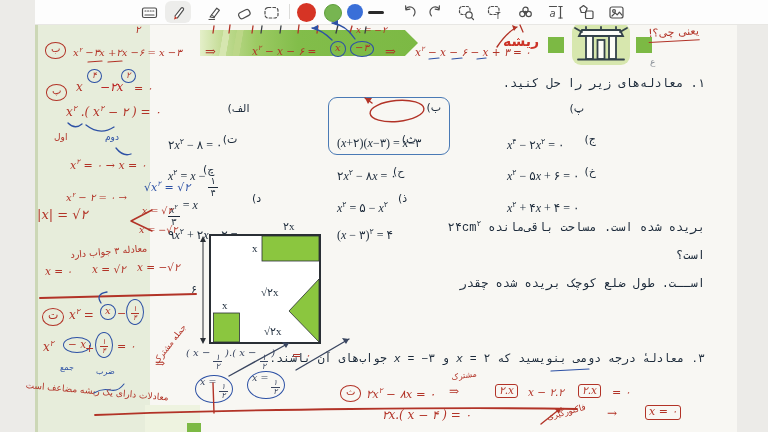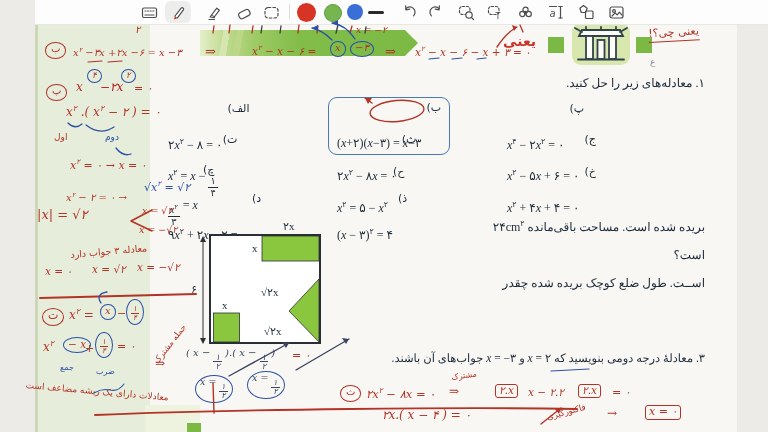--- a/index.html
+++ b/index.html
@@ -13,21 +13,21 @@
   .banner{position:absolute;left:165px;top:6px;width:218px;height:26px;
     background:linear-gradient(90deg,#e4efc9 0%,#c4dc96 10%,#9cca63 26%,#82bd4a 45%,#7cb944 100%);
     clip-path:polygon(0 0,94% 0,100% 50%,94% 100%,0 100%);}
   .banner-chev{position:absolute;left:10px;top:0;width:40px;height:26px;
     background:linear-gradient(100deg,transparent 30%,#d6e6b0 31%,#d6e6b0 45%,transparent 46%,transparent 60%,#bcd788 61%,#bcd788 75%,transparent 76%);}
   .exercise-title{position:absolute;left:468px;top:9px;color:var(--print_red,#cc3328);font-weight:bold;font-size:14px;direction:rtl;}
   .logo-box{position:absolute;left:537px;top:-1px;width:58px;height:42px;background:var(--logo_bg,#d7e7ae);border-radius:9px;}
   .logo-sq{position:absolute;width:16px;height:16px;background:var(--banner_green,#7cb944);top:13px;}
   .logo-sq.l{left:513px;} .logo-sq.r{left:601px;}
   
-  .fa-print{position:absolute;direction:rtl;color:var(--ink,#1c2a3a);font-family:Liberation Serif, serif;}
+  .fa-print{position:absolute;direction:rtl;color:var(--ink,#1c2a3a);font-family:Liberation Mono, monospace;}
   .q1-head{right:32px;top:52px;font-size:12px;}
   .q2-block{right:32px;top:186px;width:312px;font-size:12px;line-height:28px;text-align:right;}
   .q3-line{right:32px;top:327px;font-size:11.5px;}
   
   .ex-item{position:absolute;display:flex;gap:5px;align-items:flex-start;color:var(--ink,#1c2a3a);font-size:12px;}
   .ex-eq{font-family:"Liberation Serif","DejaVu Sans",serif;direction:ltr;white-space:nowrap;margin-top:36px;}
   .ex-eq i{font-style:italic;}
   .ex-lbl{direction:rtl;font-size:11px;padding-top:1px;}
   .ex-item.boxed{border:1.6px solid #4a7ab5;border-radius:9px;padding:2px 8px 3px 8px;margin-left:-9px;margin-top:-4px;}
   sup{font-size:65%;}
@@ -61,21 +61,21 @@
 <div class="canvas">
 
   <div class="page">
     <div class="green-col"></div>
     <div class="green-col-wide"></div>
     <div class="bottom-green-sq"></div>
 
     <div class="banner">
         <div class="banner-chev"></div>
       </div>
-    <div class="exercise-title">یعنی</div>
+    <div class="exercise-title">ریشه</div>
 
     <div class="logo-sq l"></div>
     <div class="logo-box">
       <svg width="58" height="42" viewBox="0 0 58 42">
         <g stroke="#33424a" stroke-width="1.8" fill="#fdfdf8" stroke-linecap="round">
           <path d="M7,13 L10,7 H48 L51,13 z"></path>
           <path d="M10,9 L3,5 M48,9 L55,5" fill="none"></path>
           <path d="M14,7 v-3 M29,7 v-3 M44,7 v-3" fill="none"></path>
           <rect x="14" y="13" width="7" height="23"></rect>
           <rect x="37" y="13" width="7" height="23"></rect>

